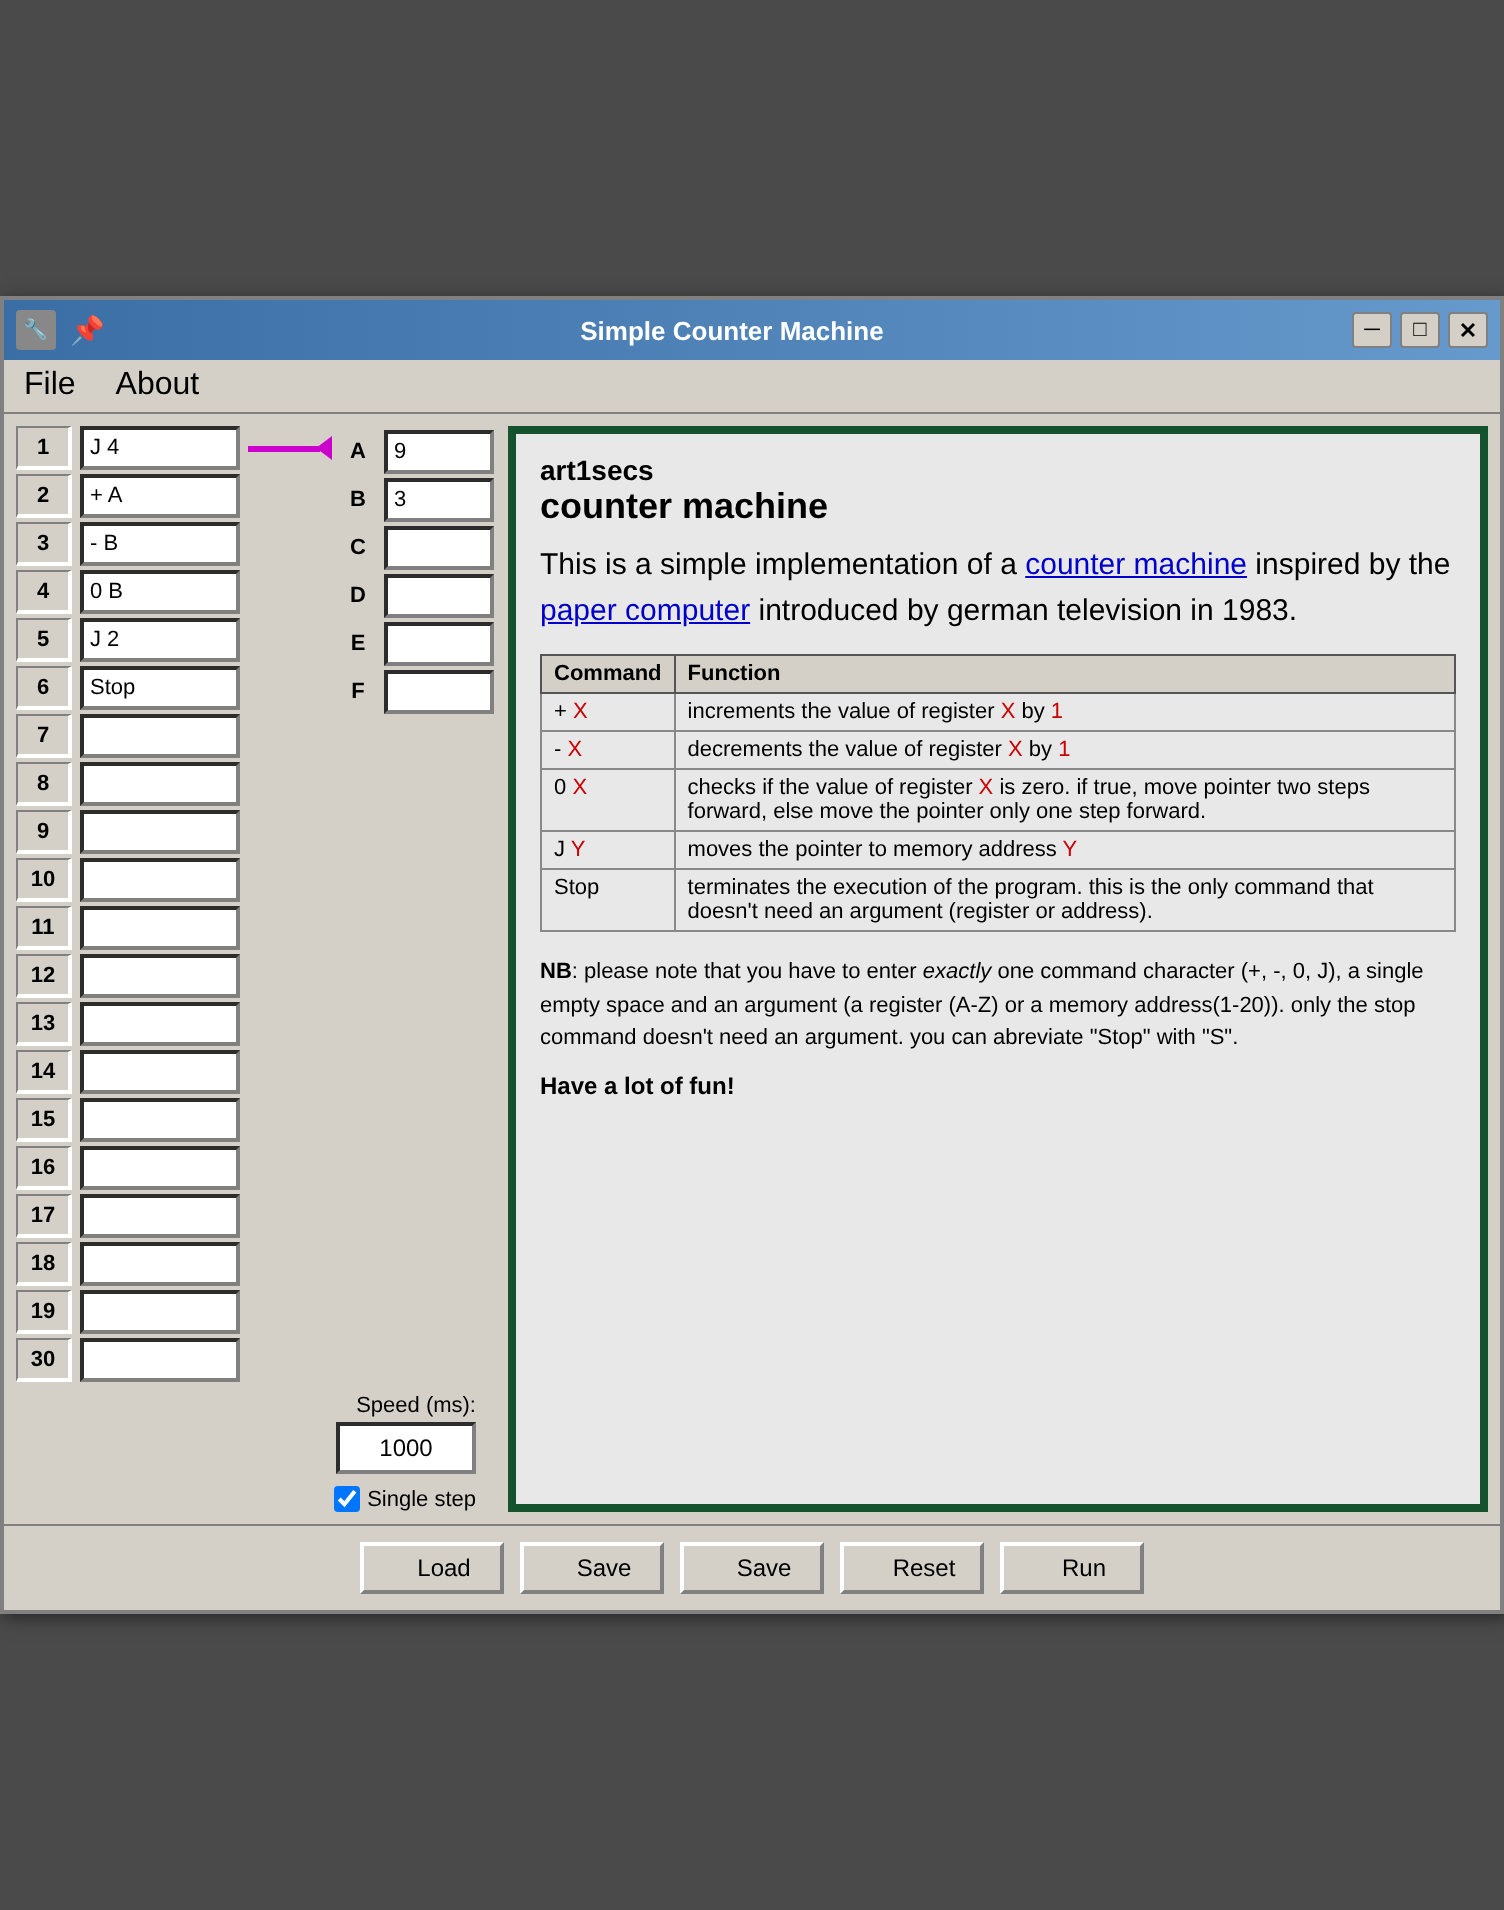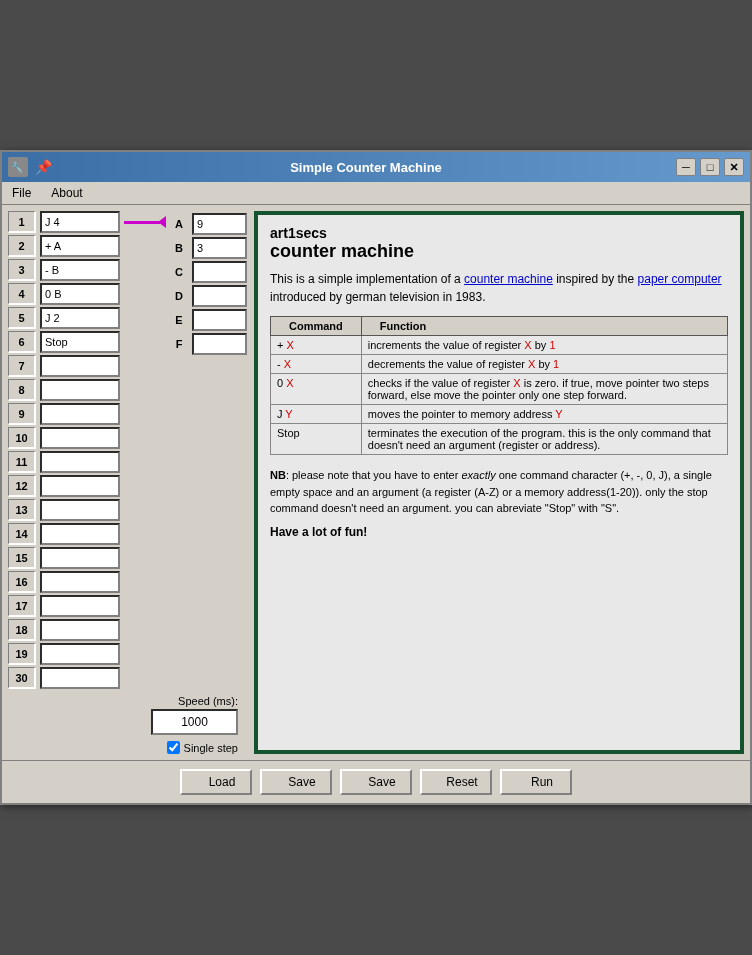--- a/index.html
+++ b/index.html
@@ -61,21 +61,21 @@
       color: #000;
     }
     .menu-bar {
       background: #d4d0c8;
       padding: 2px 6px;
       display: flex;
       gap: 12px;
       border-bottom: 1px solid #808080;
     }
     .menu-item {
-      font-size: 12px;
+      font-size: 16px;
       cursor: pointer;
       padding: 2px 4px;
     }
     .main-content {
       display: flex;
       padding: 6px;
       gap: 6px;
       background: #d4d0c8;
     }
     .left-panel {
@@ -172,21 +172,21 @@
       display: flex;
       flex-direction: column;
       align-items: flex-end;
       padding-right: 10px;
     }
     .speed-label {
       font-size: 11px;
       margin-bottom: 2px;
     }
     .speed-input {
-      width: 87px;
+      width: 70px;
       height: 26px;
       border: 2px inset #808080;
       background: white;
       font-size: 12px;
       padding: 0 4px;
       text-align: center;
       outline: none;
     }
     .single-step-row {
       display: flex;
@@ -205,40 +205,40 @@
     .app-title {
       font-size: 14px;
       font-weight: bold;
     }
     .app-subtitle {
       font-size: 18px;
       font-weight: bold;
       margin-bottom: 8px;
     }
     .desc-text {
-      font-size: 12px;
+      font-size: 15px;
       line-height: 1.5;
       margin-bottom: 10px;
     }
     .link {
       color: #0000cc;
       text-decoration: underline;
       cursor: pointer;
     }
     .command-table {
       width: 100%;
       border-collapse: collapse;
       font-size: 11px;
       margin-bottom: 12px;
       border: 1px solid #555;
     }
     .command-table th {
       background: #d4d0c8;
       border: 1px solid #555;
-      padding: 3px 18px;
+      padding: 3px 6px;
       font-weight: bold;
       text-align: left;
     }
     .command-table td {
       border: 1px solid #888;
       padding: 3px 6px;
       vertical-align: top;
     }
     .cmd-col { width: 55px; }
     .nb-text {

